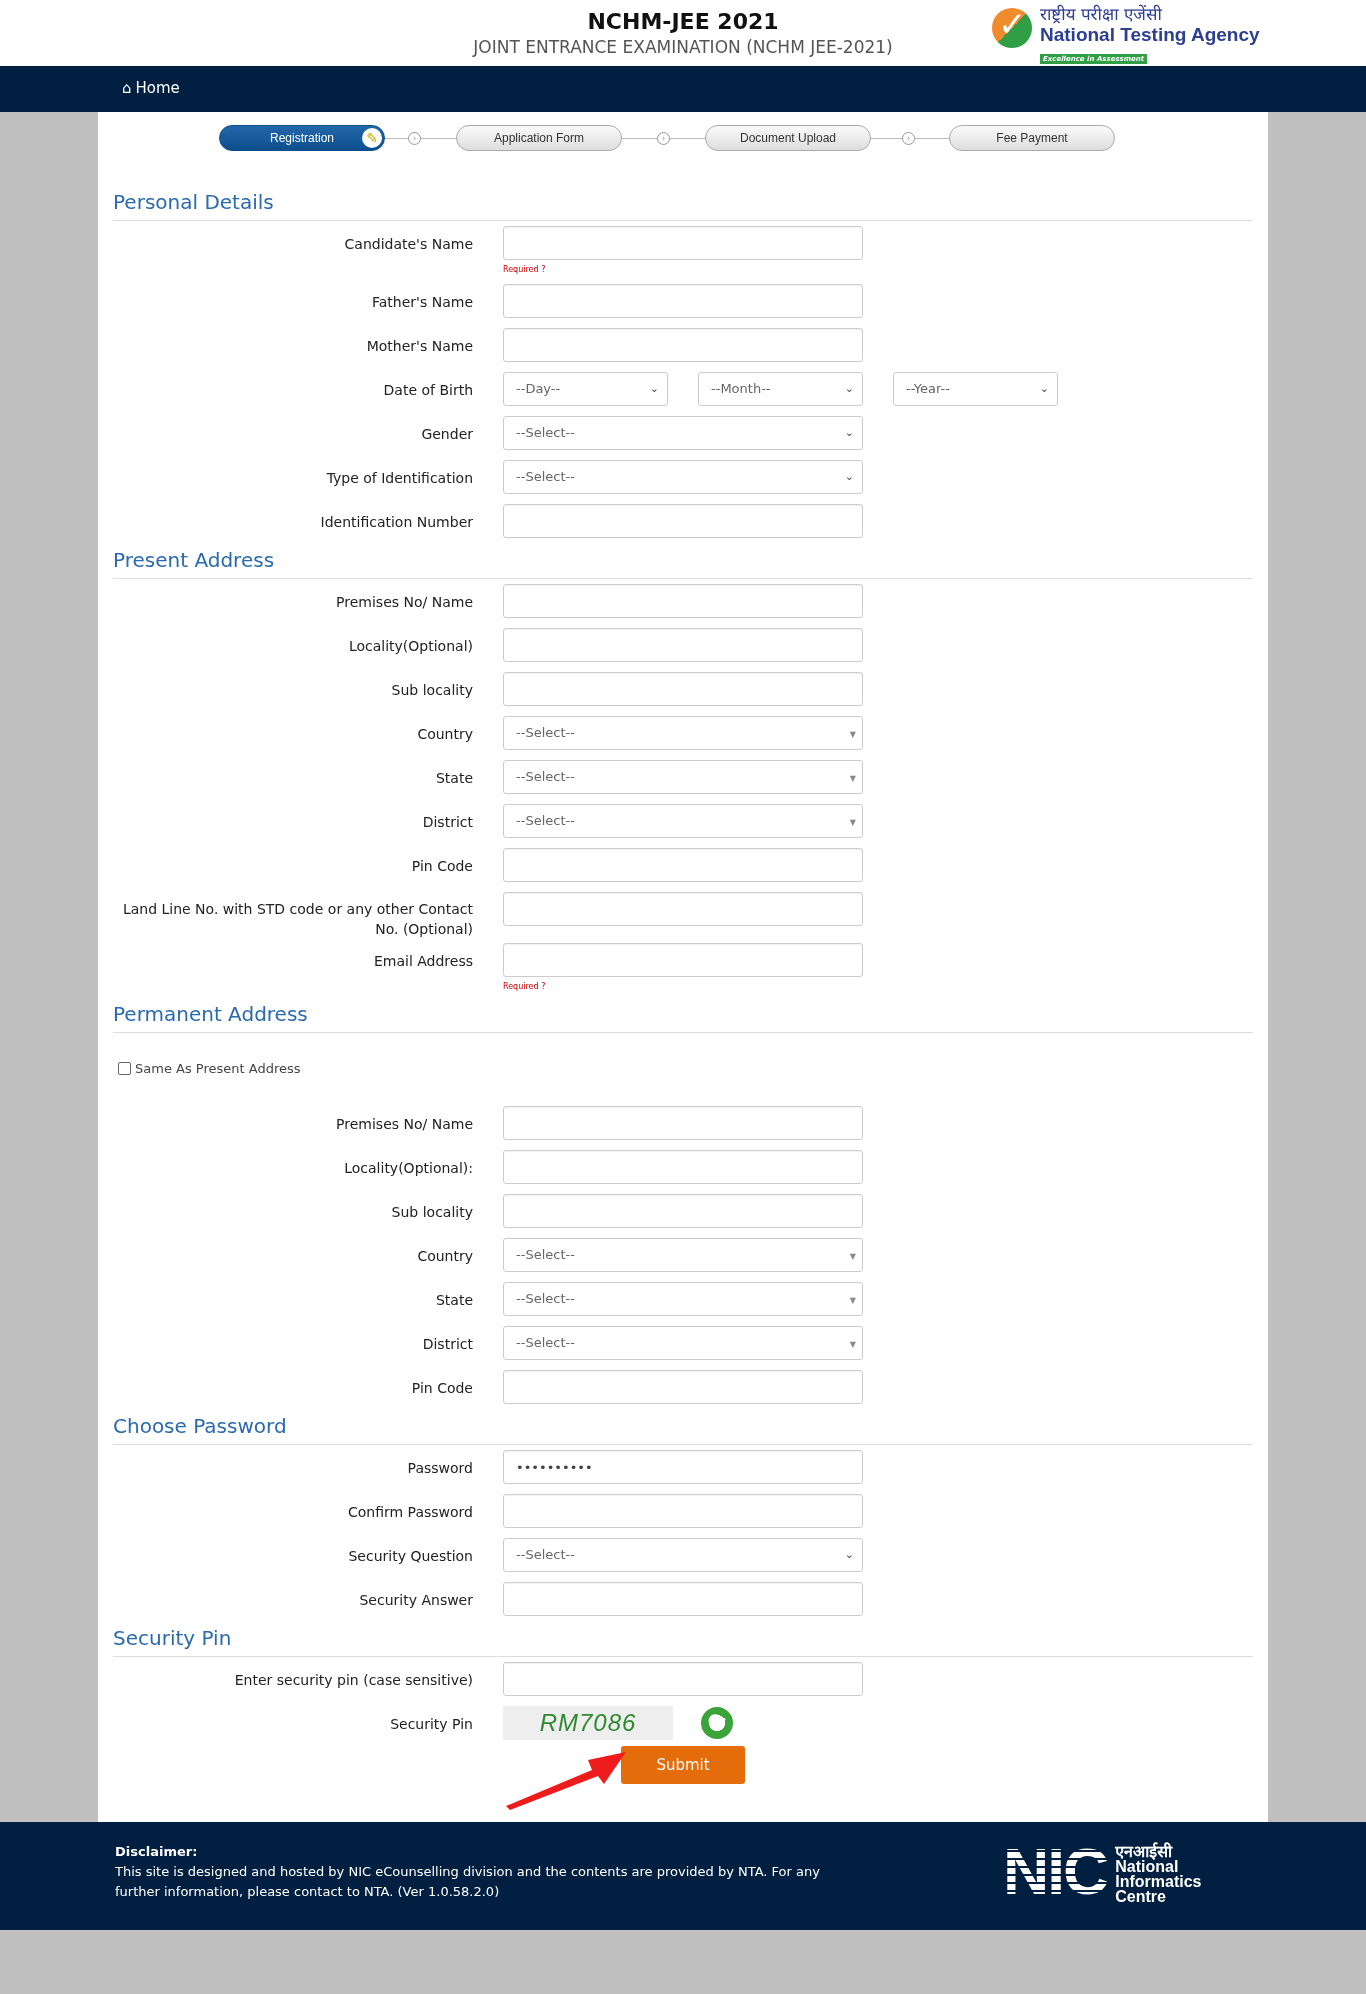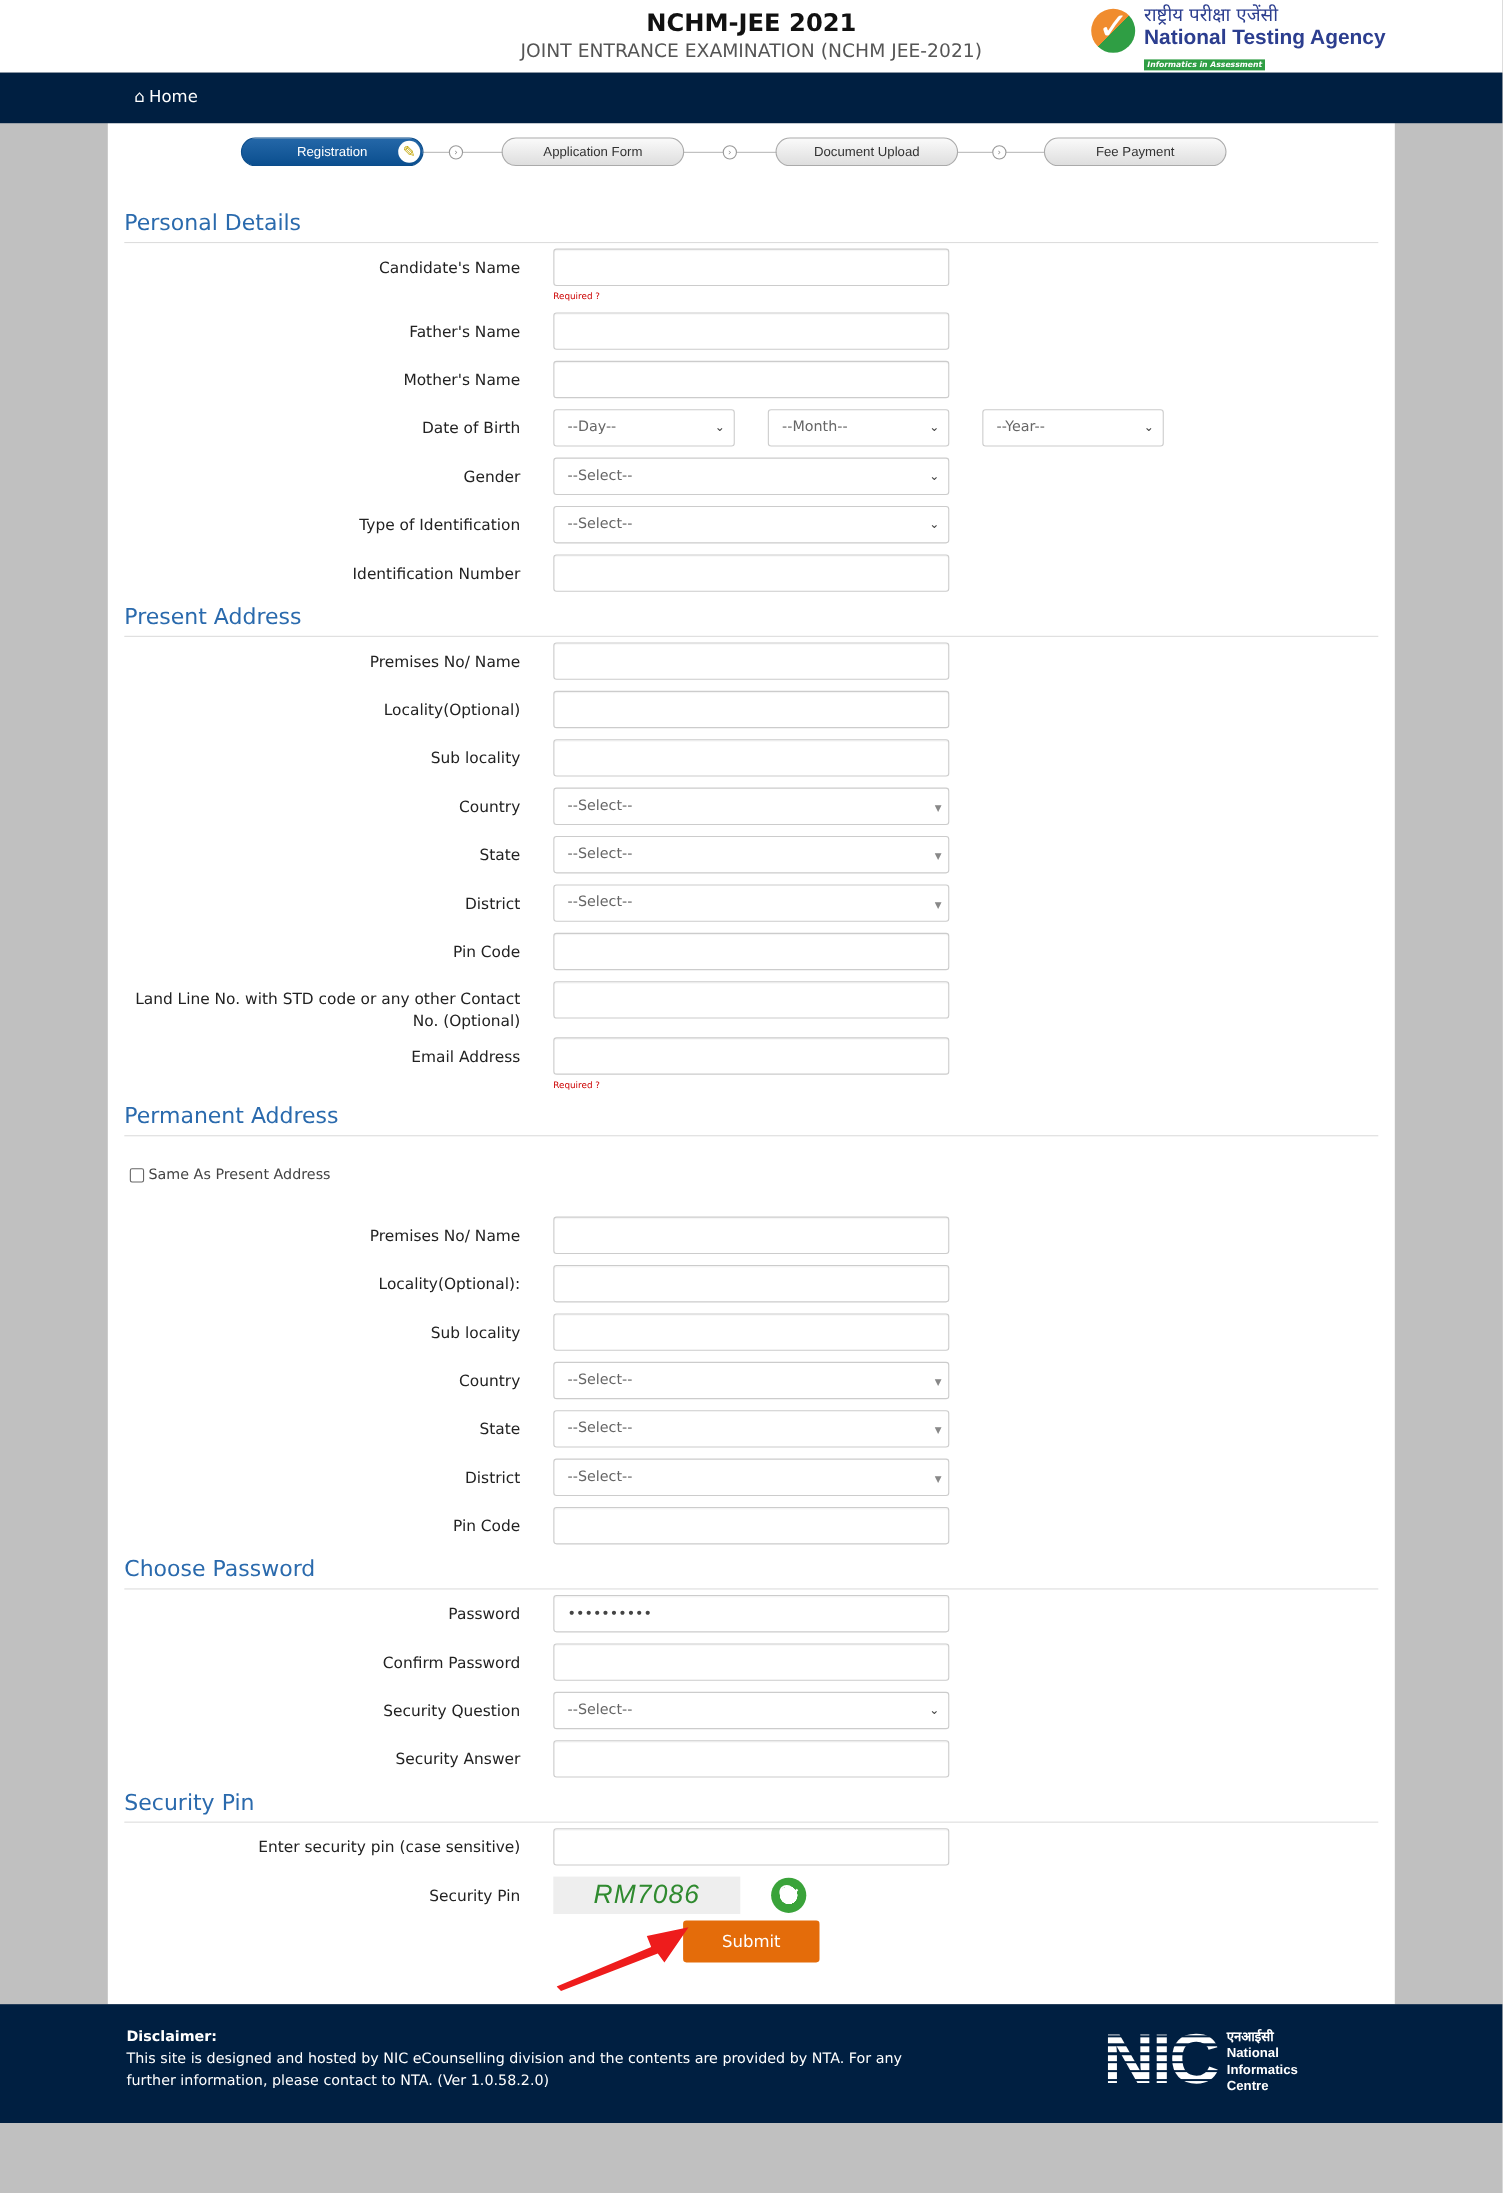--- a/index.html
+++ b/index.html
@@ -44,37 +44,37 @@
   .checkbox-row { display:flex; align-items:center; margin-left: 20px; gap: 4px; font-size: 13px; color:#444; }
   .cb { width: 13px; height: 13px; border:1px solid #666; border-radius: 2px; background:#fff; cursor:pointer; }
   .captcha { width: 170px; height: 34px; background: #eeeeee; display:flex; align-items:center; justify-content:center; font-family: "Liberation Sans", sans-serif; font-style: italic; font-size: 24px; color:#2f8a2f; letter-spacing: 1px; }
   .refresh { width: 32px; height: 32px; margin-left: 28px; border-radius: 50%; background: radial-gradient(circle, #fff 0 35%, #3aa33a 36% 100%); cursor:pointer; color:#fff; font-size: 22px; text-align:center; line-height: 30px; }
   .submit { background:#e46c0a; color:#fff; border:none; border-radius: 3px; font-size: 15px; width: 124px; height: 38px; cursor:pointer; font-family: "DejaVu Sans", sans-serif; }
   .footer { background:#001f41; height: 108px; position: relative; color:#fff; }
   .footer .disc { position:absolute; left: 115px; top: 20px; font-size: 13px; line-height: 20px; width: 720px; }
   .footer .disc b { font-weight: bold; }
   .nic { position:absolute; left: 1003px; top: 22px; display:flex; align-items: flex-start; }
   .nic-mark { font-family: "Liberation Sans", sans-serif; font-weight: 900; font-size: 64px; line-height: 56px; letter-spacing: -2px; color:#fff; background: repeating-linear-gradient(#fff 0 6px, #001f41 6px 8px); -webkit-background-clip: text; background-clip: text; color: transparent; }
-  .nic-text { font-family: "Liberation Sans", sans-serif; color:#fff; font-size: 12px; line-height: 15px; margin-left: 8px; font-weight: bold; }
+  .nic-text { font-family: "Liberation Sans", sans-serif; color:#fff; font-size: 16px; line-height: 15px; margin-left: 8px; font-weight: bold; }
   .annot-arrow { position:absolute; }
 </style>
 </head>
 <body>
 
 <div class="header">
   <div class="center-title">
     <div class="t1">NCHM-JEE 2021</div>
     <div class="t2">JOINT ENTRANCE EXAMINATION (NCHM JEE-2021)</div>
   </div>
   <div class="nta">
     <div class="nta-logo"></div>
     <div class="nta-text">
       <div class="hi">राष्ट्रीय परीक्षा एजेंसी</div>
       <div class="en">National Testing Agency</div>
-      <div class="tag">Informatics in Assessment</div>
+      <div class="tag">Excellence in Assessment</div>
     </div>
   </div>
 </div>
 
 <div class="navbar">
   <div class="home">
     <span>⌂</span>
     <span>Home</span>
   </div>
 </div>

